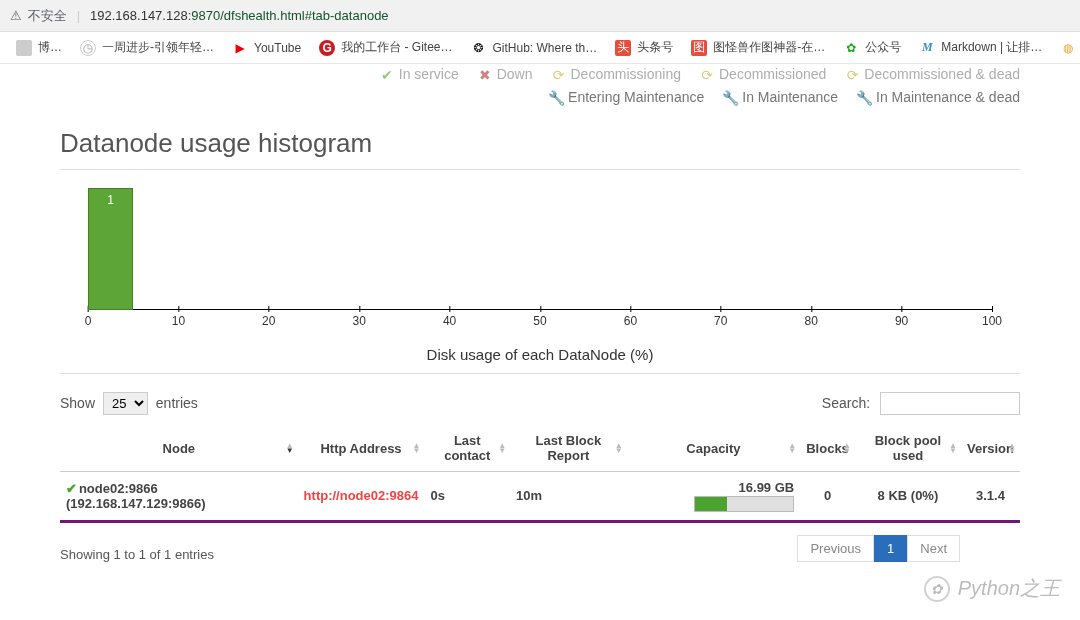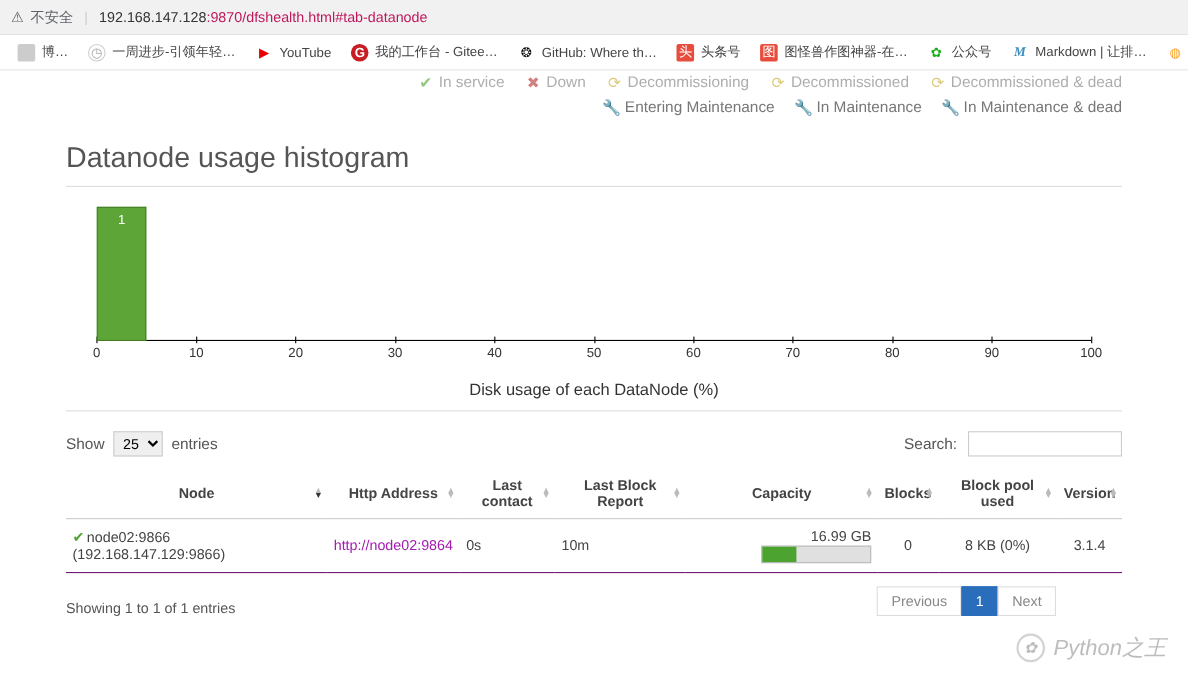--- a/index.html
+++ b/index.html
@@ -3,21 +3,21 @@
 <meta charset="utf-8">
 <style>
 * { margin: 0; padding: 0; box-sizing: border-box; font-family: "Segoe UI", Arial, sans-serif; }
 body { width: 1080px; height: 620px; background: #fff; overflow: hidden; position: relative; }
 
 
 .addr-bar { height: 32px; background: #f1f1f1; display: flex; align-items: center; padding: 0 10px; font-size: 13px; color: #555; border-bottom: 1px solid #e0e0e0; }
 .addr-bar .insecure { display: flex; align-items: center; gap: 6px; color: #5f6368; }
 .addr-bar .sep { margin: 0 10px; color: #ccc; }
 .addr-bar .url-host { color: #333; }
-.addr-bar .url-path { color: #be185d; }
+.addr-bar .url-path { color: #14532d; }
 
 
 .bm-bar { height: 32px; background: #fff; display: flex; align-items: center; padding: 0 8px; font-size: 12px; color: #444; gap: 2px; border-bottom: 1px solid #e6e6e6; }
 .bm { display: flex; align-items: center; gap: 6px; padding: 4px 8px; cursor: pointer; border-radius: 4px; white-space: nowrap; }
 .bm .ico { width: 16px; height: 16px; display: inline-flex; align-items: center; justify-content: center; font-size: 12px; }
 .ico-grey { background: #ccc; border-radius: 2px; }
 .ico-clock { color: #aaa; border:1px solid #ccc; border-radius:50%; font-size:9px; }
 .ico-yt { color: #e00; }
 .ico-gitee { background: #c71d23; color: #fff; border-radius: 50%; font-size: 10px; font-weight: bold; }
 .ico-gh { color: #000; }
@@ -57,27 +57,27 @@
 .xlabel { text-align: center; font-size: 15px; color: #333; margin-top: 2px; }
 
 
 .ctrl-row { display: flex; justify-content: space-between; align-items: flex-start; font-size: 14px; color: #555; margin: 12px 0 10px; }
 .ctrl-row select { border:1px solid #ccc; padding:2px 4px; font-size:13px; margin:0 4px; }
 .ctrl-row input[type=search] { border:1px solid #ccc; padding:3px 6px; width:140px; font-size:13px; margin-left:6px; }
 
 
 table.dn { width: 100%; border-collapse: collapse; font-size: 13px; color: #444; }
 table.dn thead th { text-align: center; font-weight: 600; padding: 8px 6px; border-bottom: 1px solid #ccc; position: relative; }
-table.dn tbody td { padding: 8px 6px; border-bottom: 1px solid #701a75; }
+table.dn tbody td { padding: 8px 6px; border-bottom: 3px solid #701a75; font-weight: bold; }
 .sort { position: absolute; right: 4px; top: 50%; transform: translateY(-50%); display:flex; flex-direction:column; line-height:5px; font-size:8px; color:#bbb; }
 .sort .active { color:#333; }
 .cap-cell { text-align: right; padding-right: 10px; }
 .cap-bar { display:inline-block; width:100px; height:16px; background:#e0e0e0; border:1px solid #bbb; position:relative; vertical-align:middle; margin-left:8px; }
 .cap-bar .fill { position:absolute; left:0; top:0; bottom:0; background:#4ca330; }
-a.link { color:#a21caf; text-decoration:none; }
+a.link { color:#ef4444; text-decoration:none; }
 .node-ok { color:#4ca330; margin-right:2px; }
 .tc { text-align:center; }
 
 .table-info { font-size: 13px; color: #555; margin-top: 12px; }
 .pager { position:absolute; right:60px; display:flex; align-items:center; gap:0; font-size:13px; }
 .pager .pbtn { border:1px solid #ddd; padding:5px 12px; color:#888; background:#fff; }
 .pager .pnum { border:1px solid #2a6ebb; padding:5px 12px; background:#2a6ebb; color:#fff; }
 .foot-row { display:flex; align-items:center; justify-content:space-between; margin-top:12px; position:relative; }
 
 

